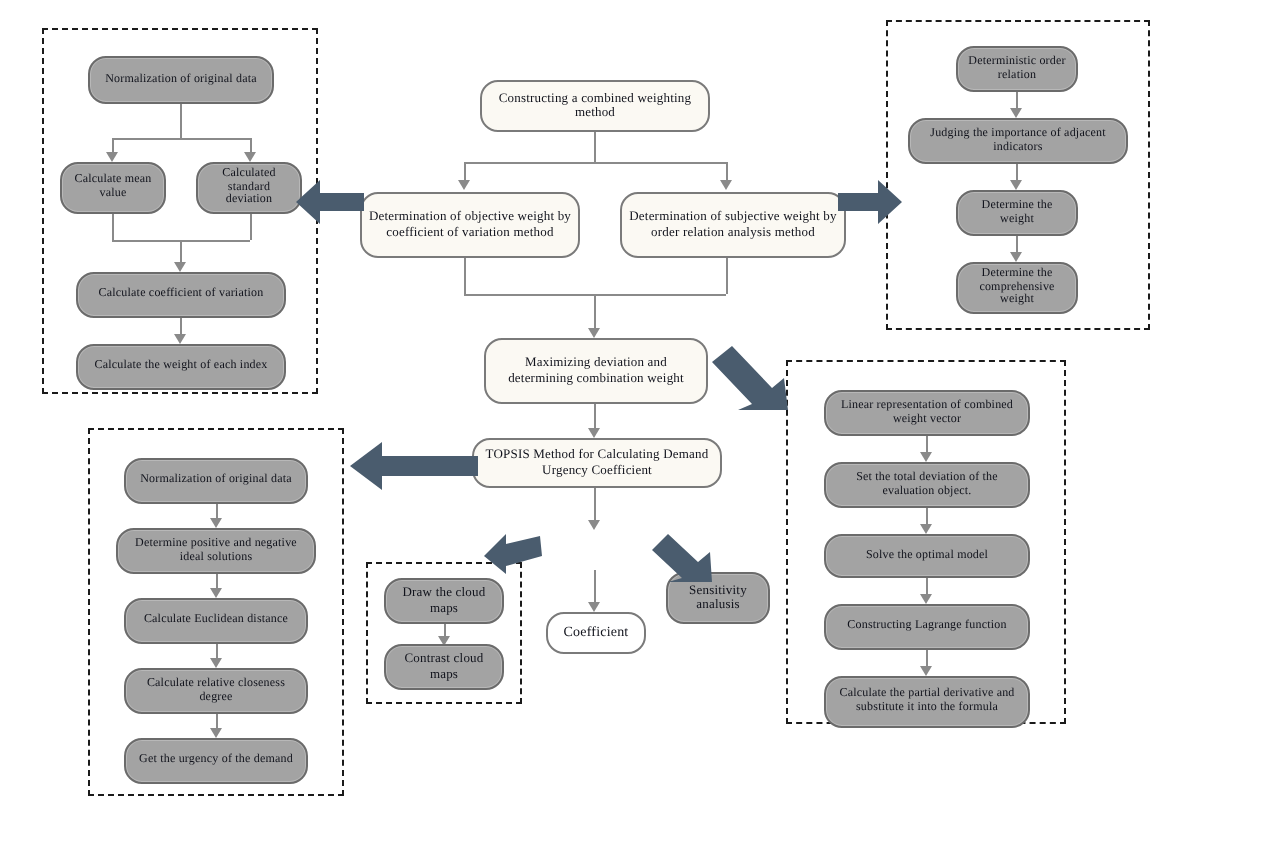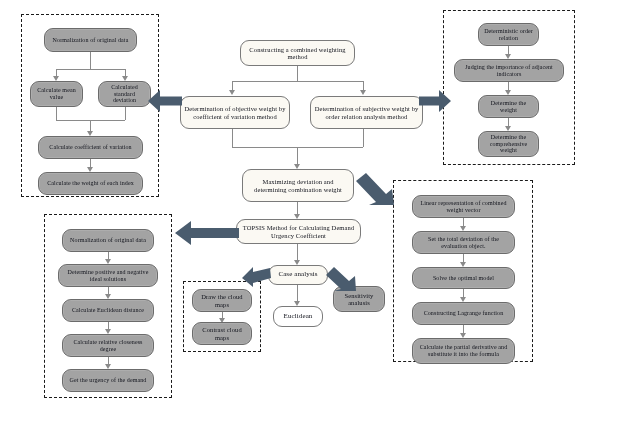--- a/index.html
+++ b/index.html
@@ -149,29 +149,26 @@
   <div class="ln vln" style="left:297px;top:202px;height:13px;"></div>
   <div class="tip" style="left:293.5px;top:214px;"></div>
 
   <div class="node cream t65" style="left:236px;top:219px;width:125px;height:25px;">
     <span>TOPSIS Method for Calculating Demand Urgency Coefficient</span>
   </div>
 
   <div class="ln vln" style="left:297px;top:244px;height:17px;"></div>
   <div class="tip" style="left:293.5px;top:260px;"></div>
 
-  <div class="node cream t7" style="left:268px;top:265px;width:60px;height:20px;">
-    <span>Case analysis</span>
-  </div>
 
   <div class="ln vln" style="left:297px;top:285px;height:17px;"></div>
   <div class="tip" style="left:293.5px;top:301px;"></div>
 
   <div class="node white t7" style="left:273px;top:306px;width:50px;height:21px;">
-    <span>Euclidean</span>
+    <span>Coefficient</span>
   </div>
 
   <div class="node gray t65" style="left:333px;top:286px;width:52px;height:26px;">
     <span>Sensitivity analusis</span>
   </div>
 
   <div class="node gray t6" style="left:478px;top:23px;width:61px;height:23px;">
     <span>Deterministic order relation</span>
   </div>
   <div class="ln vln" style="left:508px;top:46px;height:9px;"></div>

